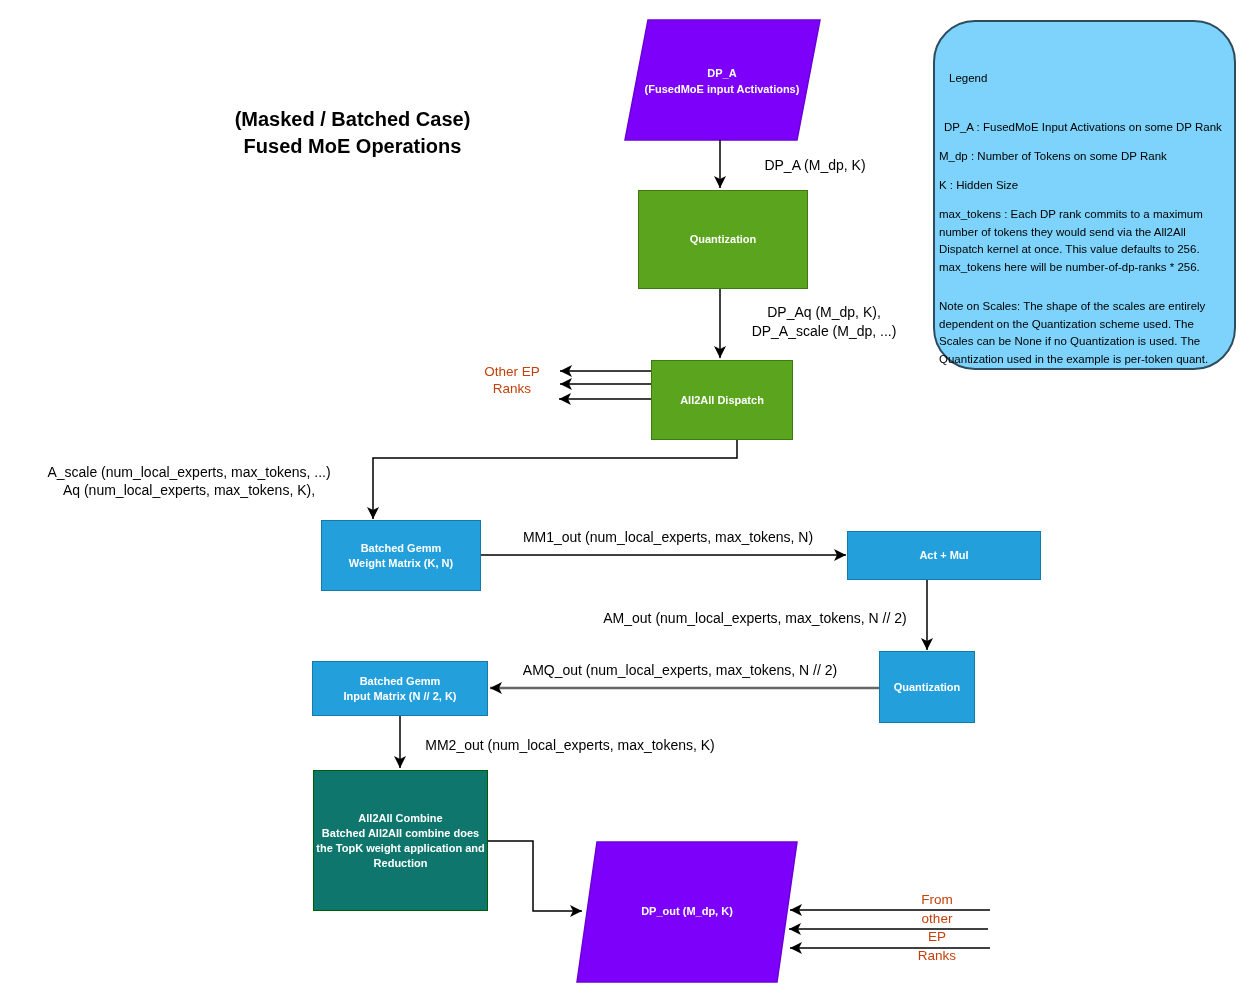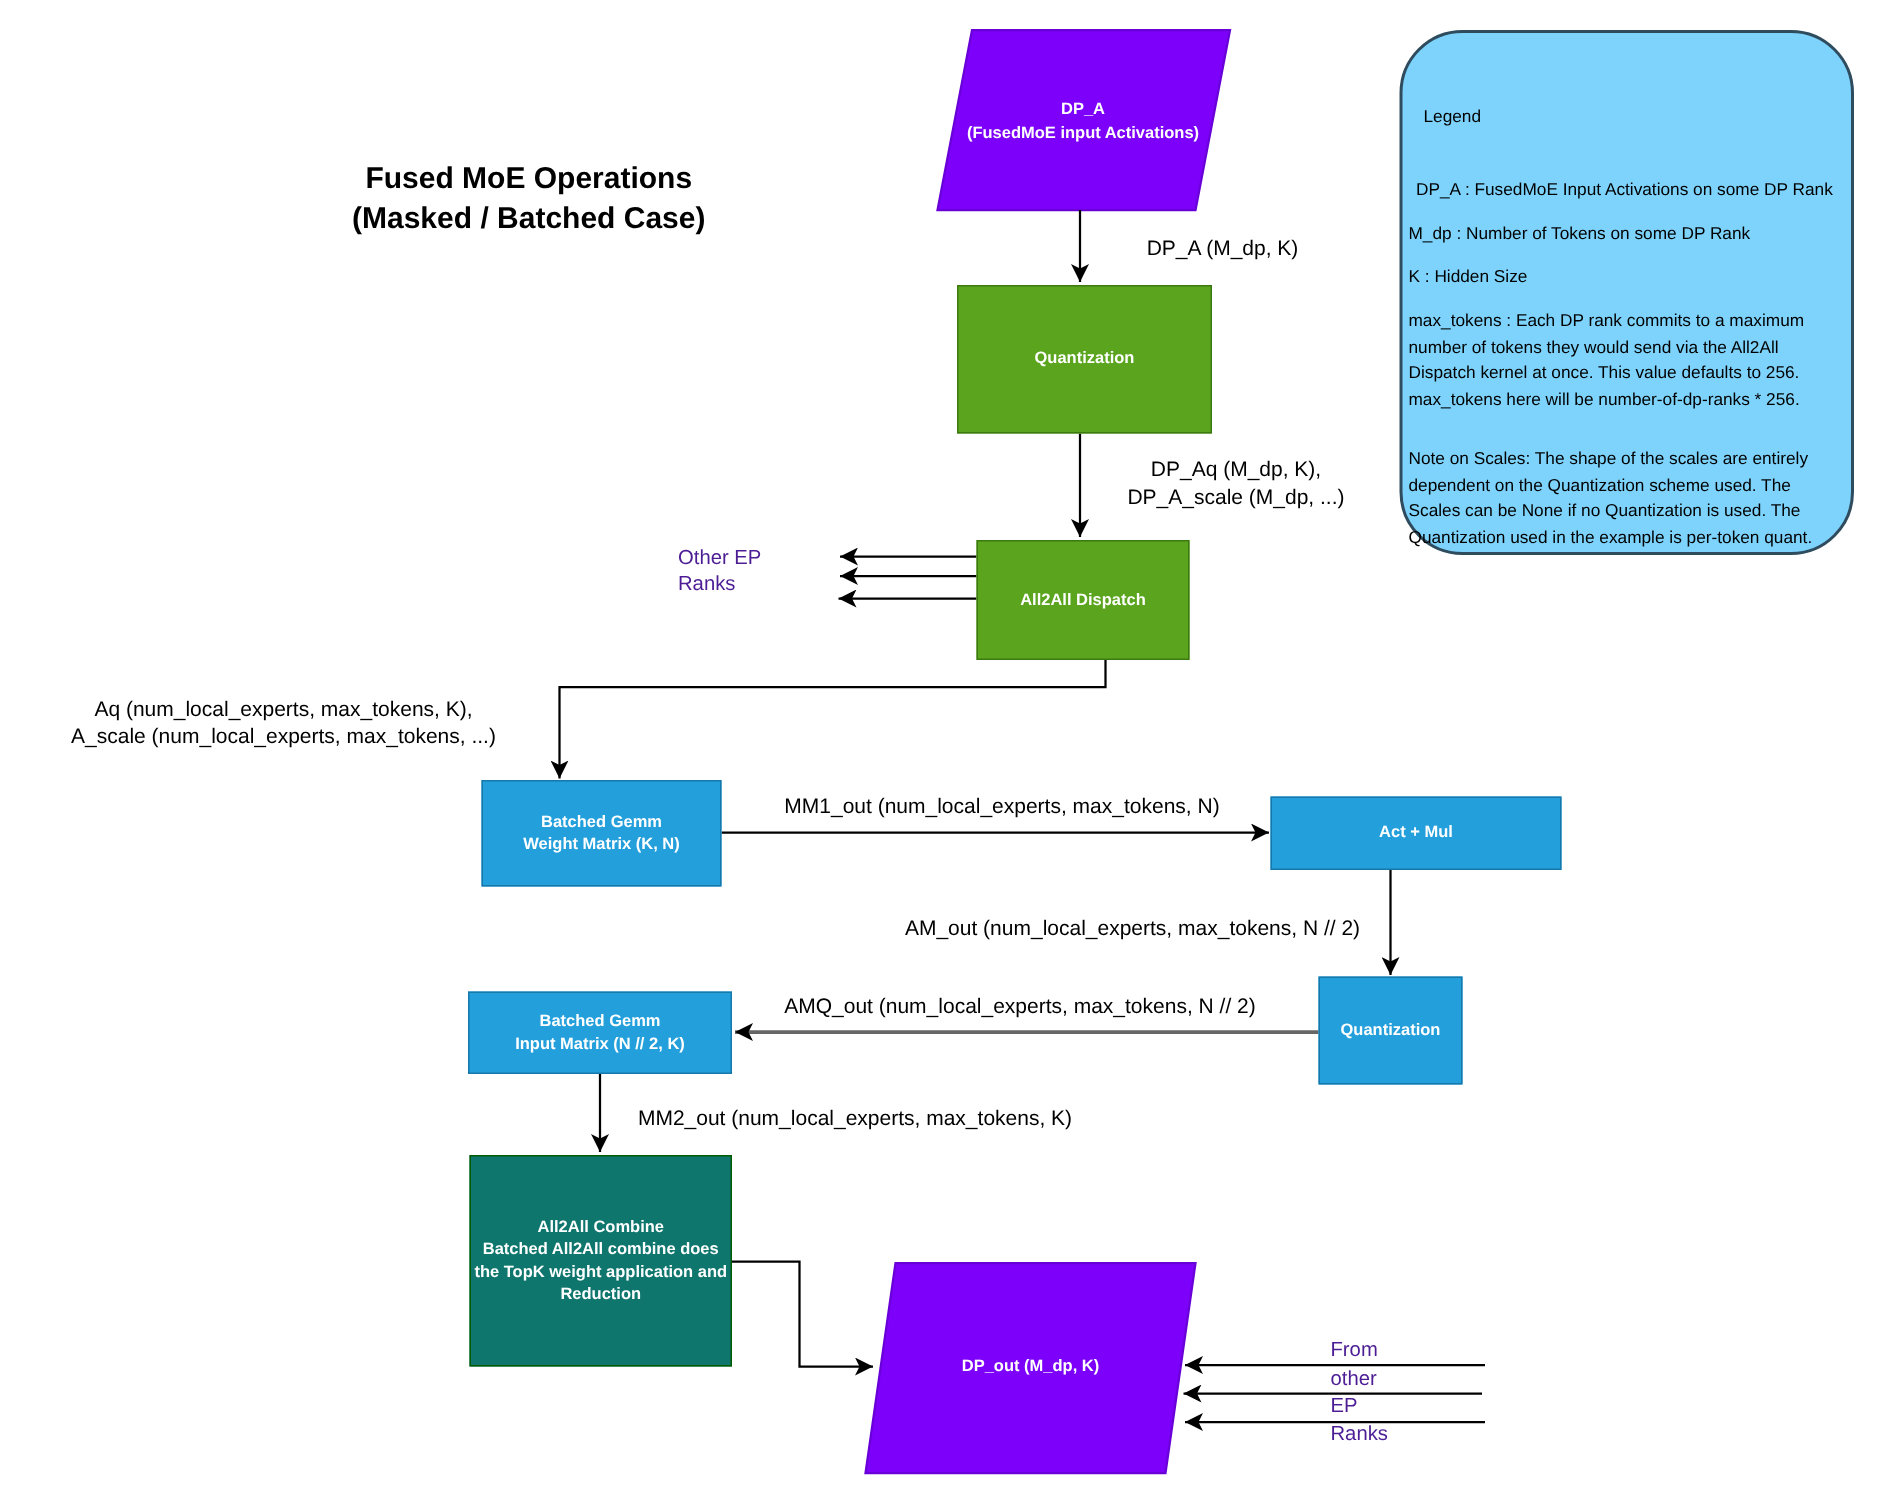--- a/index.html
+++ b/index.html
@@ -15,21 +15,21 @@
   .green{background:#5aa41e;border:1.5px solid #3c7a10;}
   .darkgreen{background:#0f766e;border:1.5px solid #005c00;}
   .blue{background:#239fdb;border:1.5px solid #1679ab;}
   .shape-label{
     position:absolute;text-align:center;color:#ffffff;font-weight:700;font-size:11px;line-height:16px;
   }
   .edge-label{
     position:absolute;text-align:center;color:#000;font-size:14px;line-height:18.5px;white-space:nowrap;
   }
   .side-label{
-    position:absolute;text-align:left;color:#4c1d95;font-size:13.5px;line-height:16.5px;
+    position:absolute;text-align:center;color:#c2410c;font-size:13.5px;line-height:16.5px;
   }
   #title{
     position:absolute;left:190px;top:106px;width:325px;text-align:center;
     font-size:20px;font-weight:700;line-height:27px;
   }
   #legend{
     position:absolute;left:933px;top:20px;width:303px;height:350px;box-sizing:border-box;
     background:#7dd3fc;border:2px solid #2e4c5e;border-radius:42px;font-size:11.5px;line-height:17.5px;
   }
   .legend-text{position:absolute;}
@@ -70,22 +70,22 @@
     <line x1="400" y1="716" x2="400" y2="768" stroke="#000" stroke-width="1.5" marker-end="url(#arrow)"></line>
 
     <polyline points="488,841 533,841 533,911 582,911" fill="none" stroke="#000" stroke-width="1.5" marker-end="url(#arrow)"></polyline>
 
     <line x1="990" y1="910" x2="790" y2="910" stroke="#000" stroke-width="1.5" marker-end="url(#arrow)"></line>
     <line x1="988" y1="929" x2="789" y2="929" stroke="#000" stroke-width="1.5" marker-end="url(#arrow)"></line>
     <line x1="990" y1="948" x2="790" y2="948" stroke="#000" stroke-width="1.5" marker-end="url(#arrow)"></line>
   </svg>
 
   <div id="title">
+    <div>(Masked / Batched Case)</div>
     <div>Fused MoE Operations</div>
-    <div>(Masked / Batched Case)</div>
   </div>
 
   <div class="shape-label" style="left:627px;top:65px;width:190px;">
     <div>DP_A</div>
     <div>(FusedMoE input Activations)</div>
   </div>
 
   <div class="node green" style="left:638px;top:190px;width:170px;height:99px;">
     <span>Quantization</span>
   </div>
@@ -126,22 +126,22 @@
   <div class="edge-label" style="left:715px;top:156px;width:200px;">
     <span>DP_A (M_dp, K)</span>
   </div>
 
   <div class="edge-label" style="left:699px;top:303px;width:250px;">
     <div>DP_Aq (M_dp, K),</div>
     <div>DP_A_scale (M_dp, ...)</div>
   </div>
 
   <div class="edge-label" style="left:29px;top:464px;width:320px;line-height:17.5px;">
+    <div>A_scale (num_local_experts, max_tokens, ...)</div>
     <div>Aq (num_local_experts, max_tokens, K),</div>
-    <div>A_scale (num_local_experts, max_tokens, ...)</div>
   </div>
 
   <div class="edge-label" style="left:503px;top:528px;width:330px;">
     <span>MM1_out (num_local_experts, max_tokens, N)</span>
   </div>
 
   <div class="edge-label" style="left:590px;top:609px;width:330px;">
     <span>AM_out (num_local_experts, max_tokens, N // 2)</span>
   </div>
 

